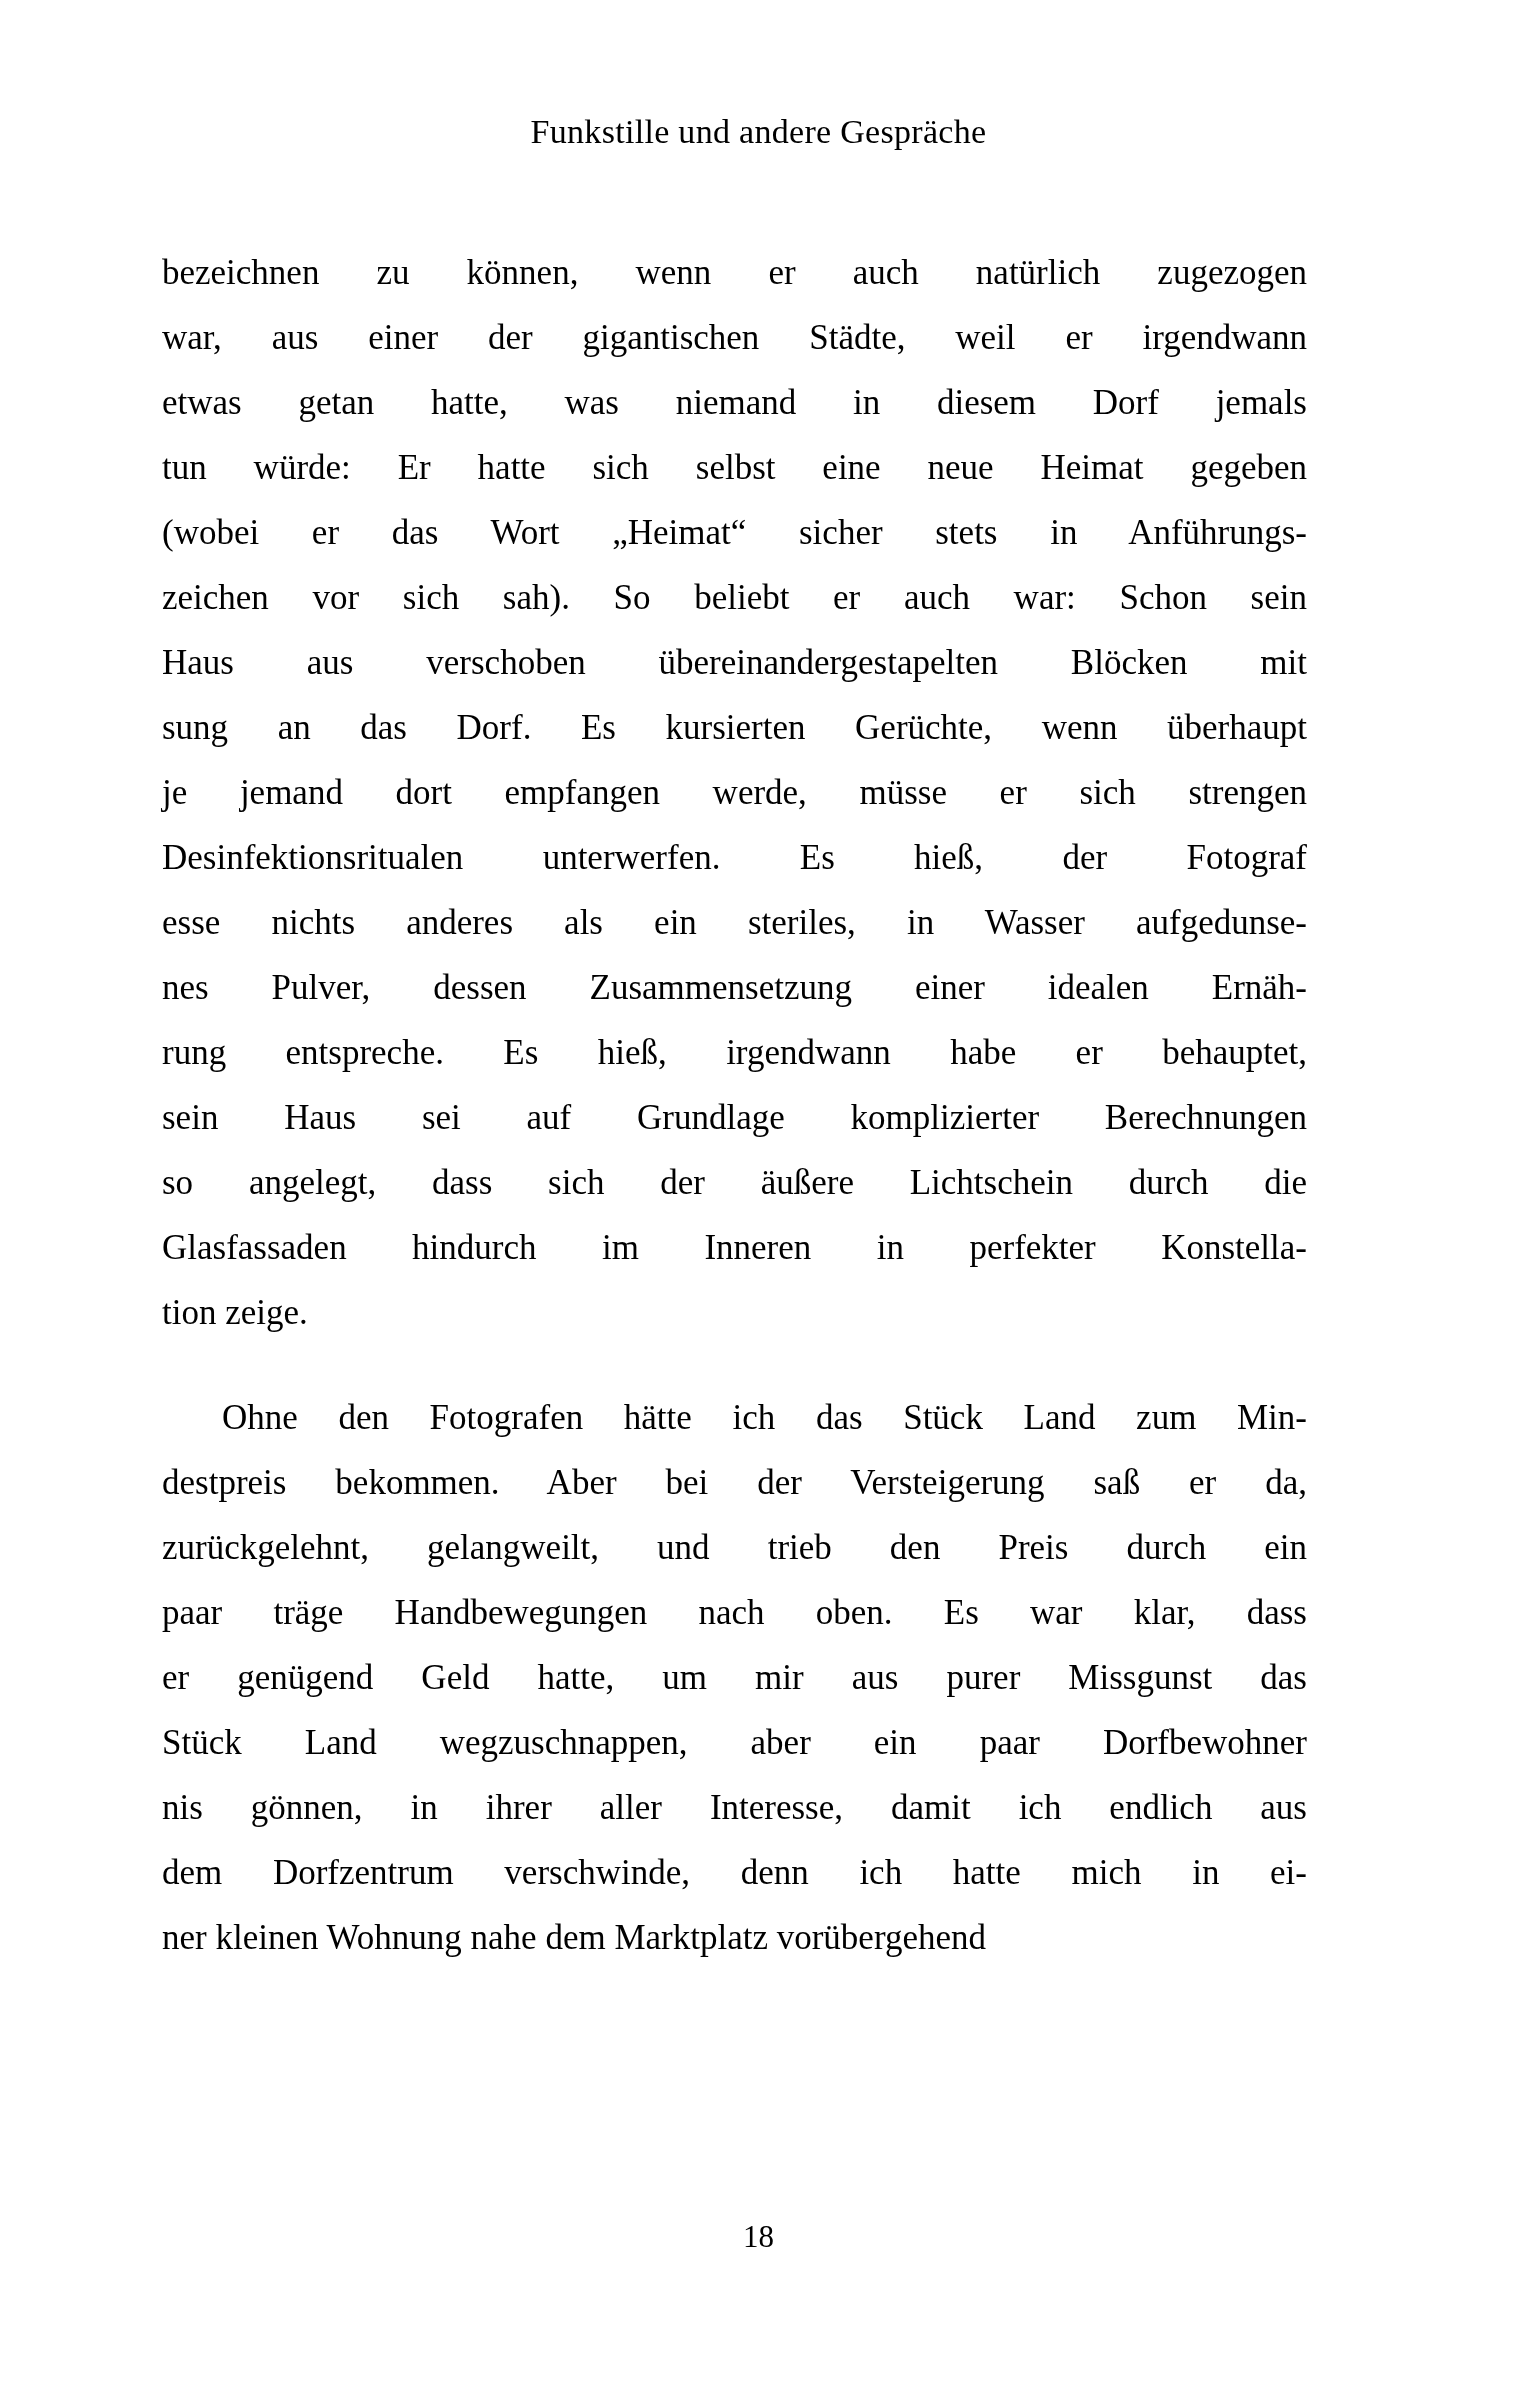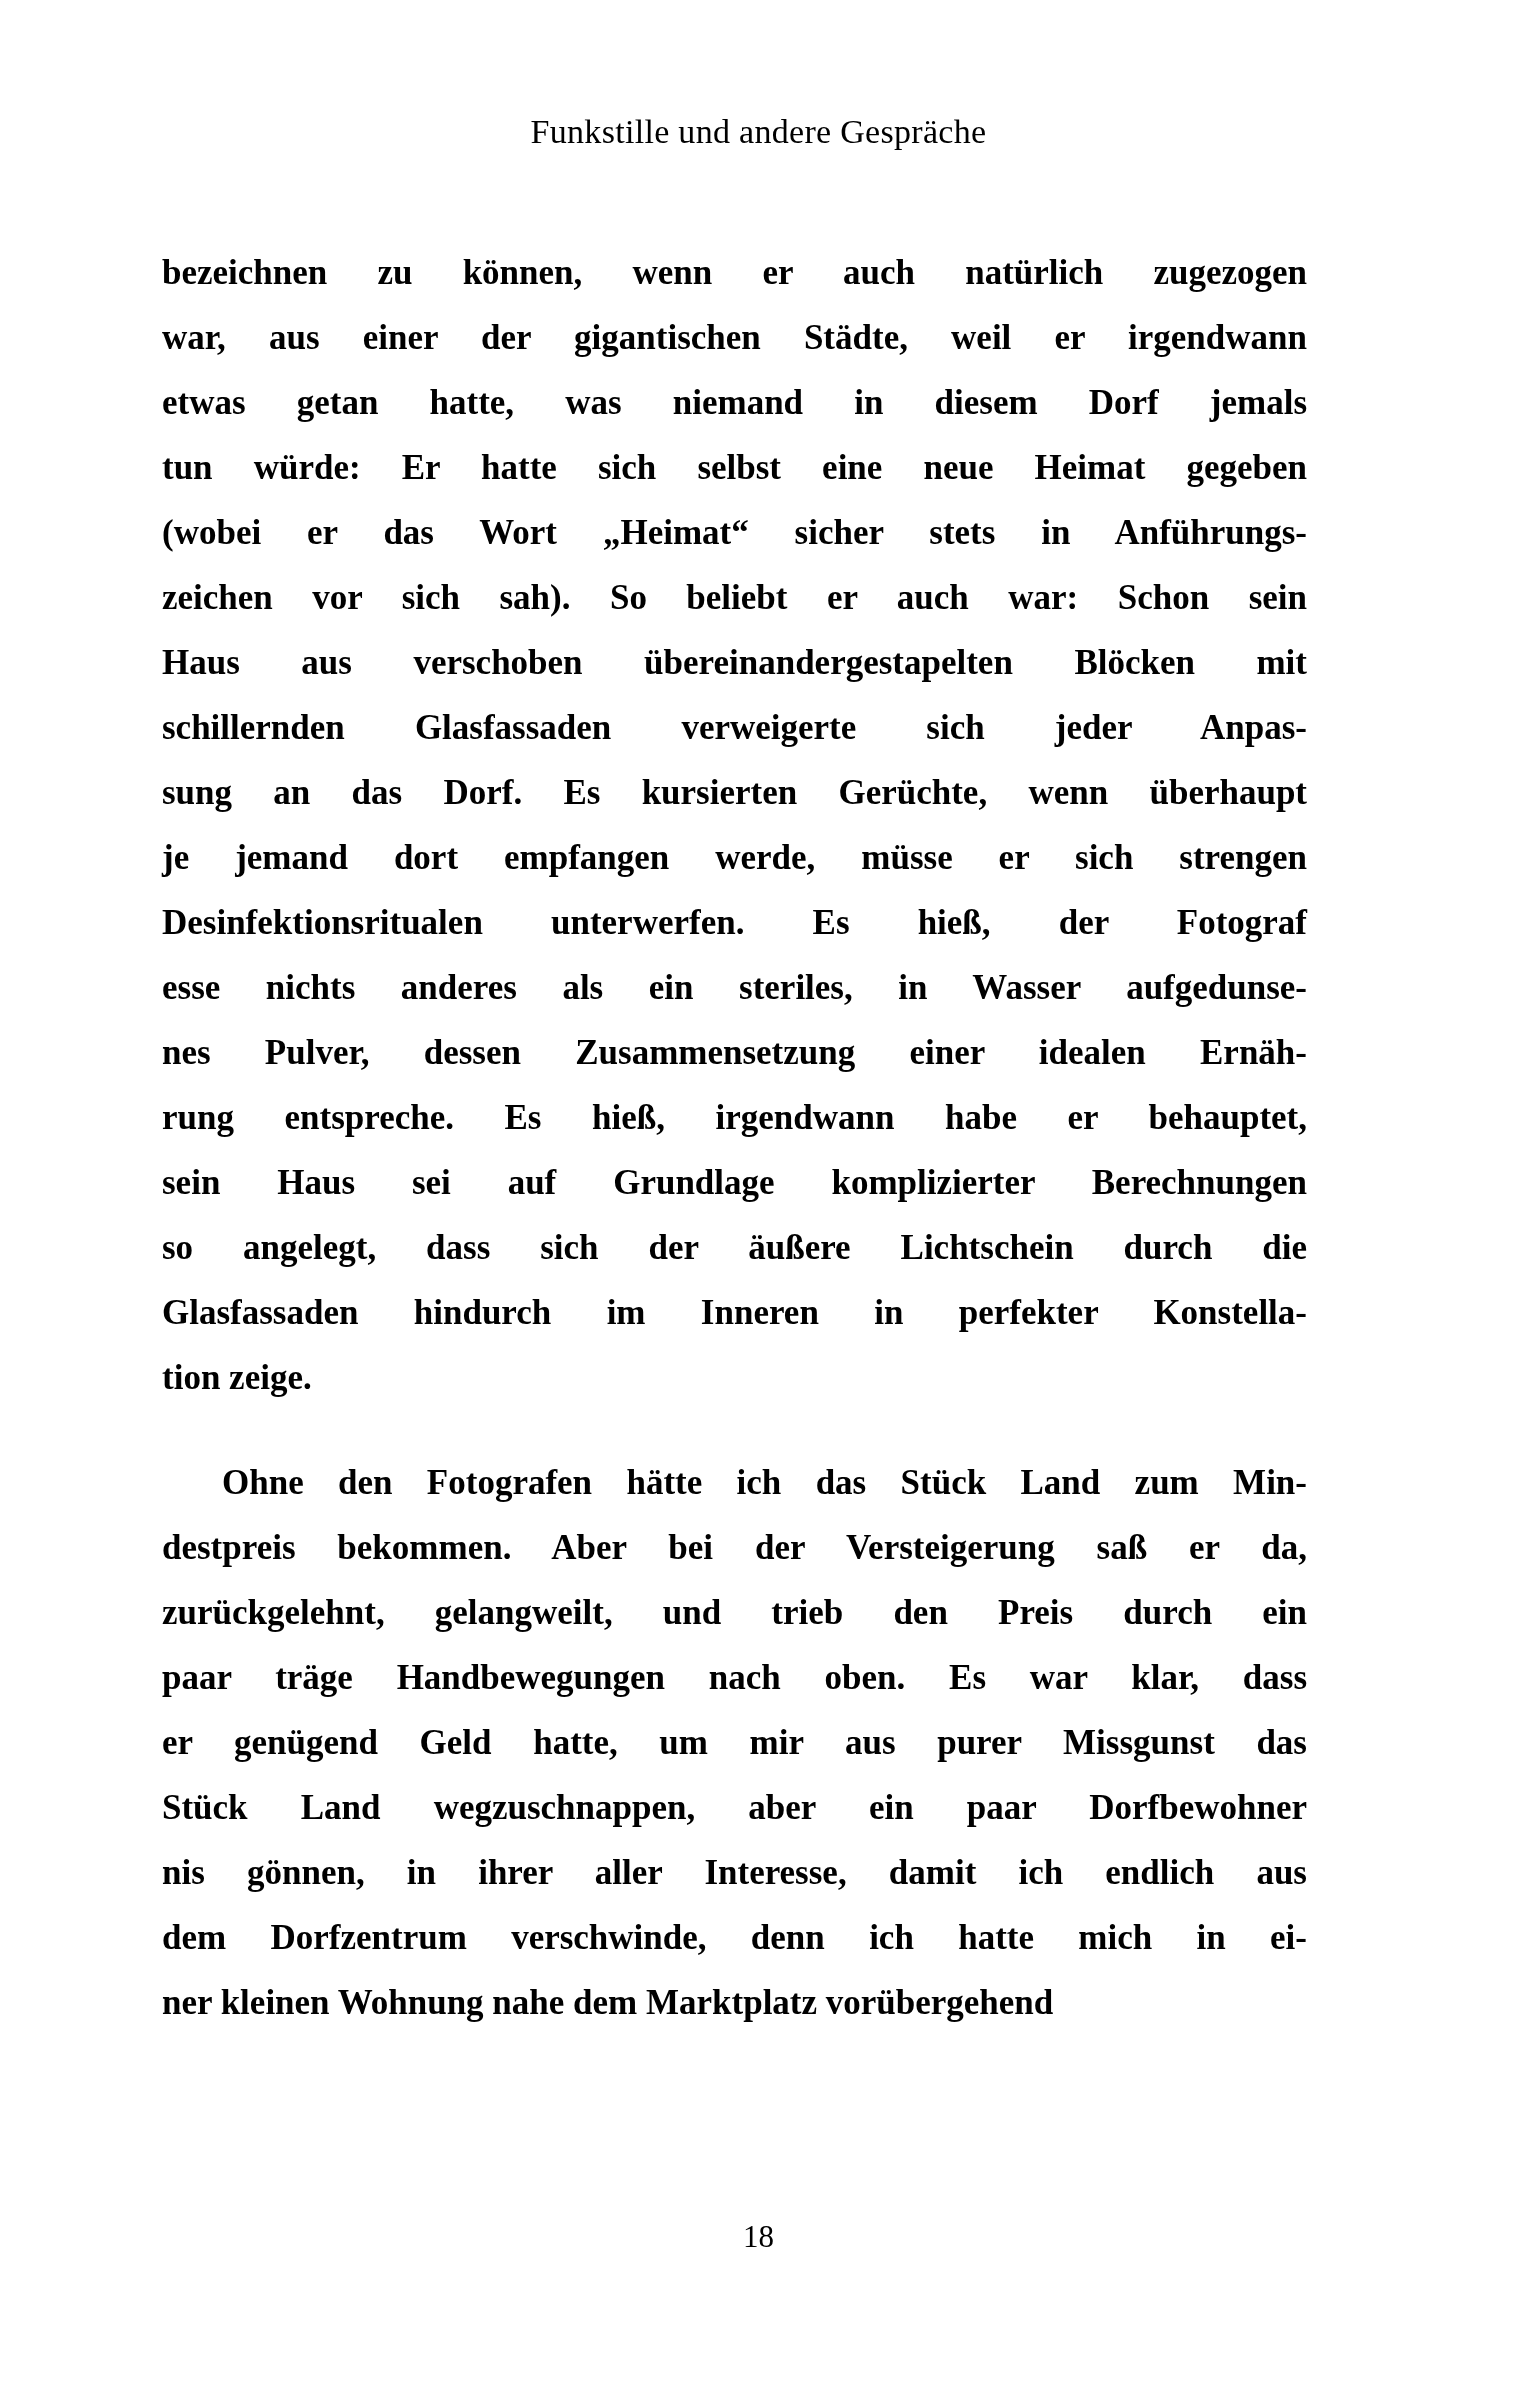--- a/index.html
+++ b/index.html
@@ -27,21 +27,20 @@
   }
   .body-text {
     position: absolute;
     top: 240px;
     left: 162px;
     width: 1145px;
   }
   .paragraph {
     margin: 0;
     padding: 0;
-    font-weight: bold;
   }
   .paragraph + .paragraph {
     margin-top: 40px;
   }
   .line {
     font-size: 35px;
     line-height: 65px;
     text-align: justify;
     text-align-last: justify;
     white-space: normal;
@@ -70,21 +69,20 @@
 
   <div class="body-text">
       <div class="paragraph">
         <div class="line">bezeichnen zu können, wenn er auch natürlich zugezogen</div>
         <div class="line">war, aus einer der gigantischen Städte, weil er irgendwann</div>
         <div class="line">etwas getan hatte, was niemand in diesem Dorf jemals</div>
         <div class="line">tun würde: Er hatte sich selbst eine neue Heimat gegeben</div>
         <div class="line">(wobei er das Wort „Heimat“ sicher stets in Anführungs-</div>
         <div class="line">zeichen vor sich sah). So beliebt er auch war: Schon sein</div>
         <div class="line">Haus aus verschoben übereinandergestapelten Blöcken mit</div>
-        <div class="line">schillernden Glasfassaden verweigerte sich jeder Anpas-</div>
         <div class="line">sung an das Dorf. Es kursierten Gerüchte, wenn überhaupt</div>
         <div class="line">je jemand dort empfangen werde, müsse er sich strengen</div>
         <div class="line">Desinfektionsritualen unterwerfen. Es hieß, der Fotograf</div>
         <div class="line">esse nichts anderes als ein steriles, in Wasser aufgedunse-</div>
         <div class="line">nes Pulver, dessen Zusammensetzung einer idealen Ernäh-</div>
         <div class="line">rung entspreche. Es hieß, irgendwann habe er behauptet,</div>
         <div class="line">sein Haus sei auf Grundlage komplizierter Berechnungen</div>
         <div class="line">so angelegt, dass sich der äußere Lichtschein durch die</div>
         <div class="line">Glasfassaden hindurch im Inneren in perfekter Konstella-</div>
         <div class="line para-end">tion zeige.</div>

